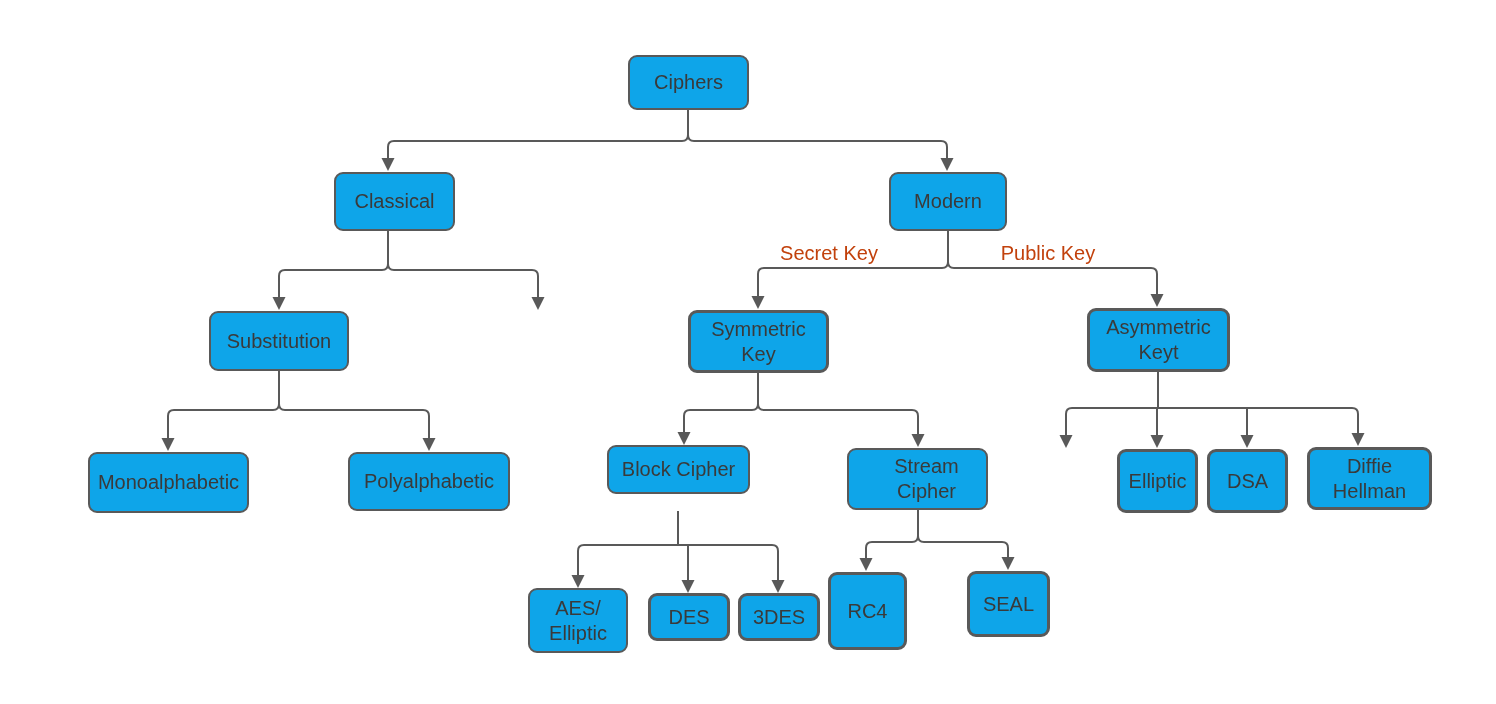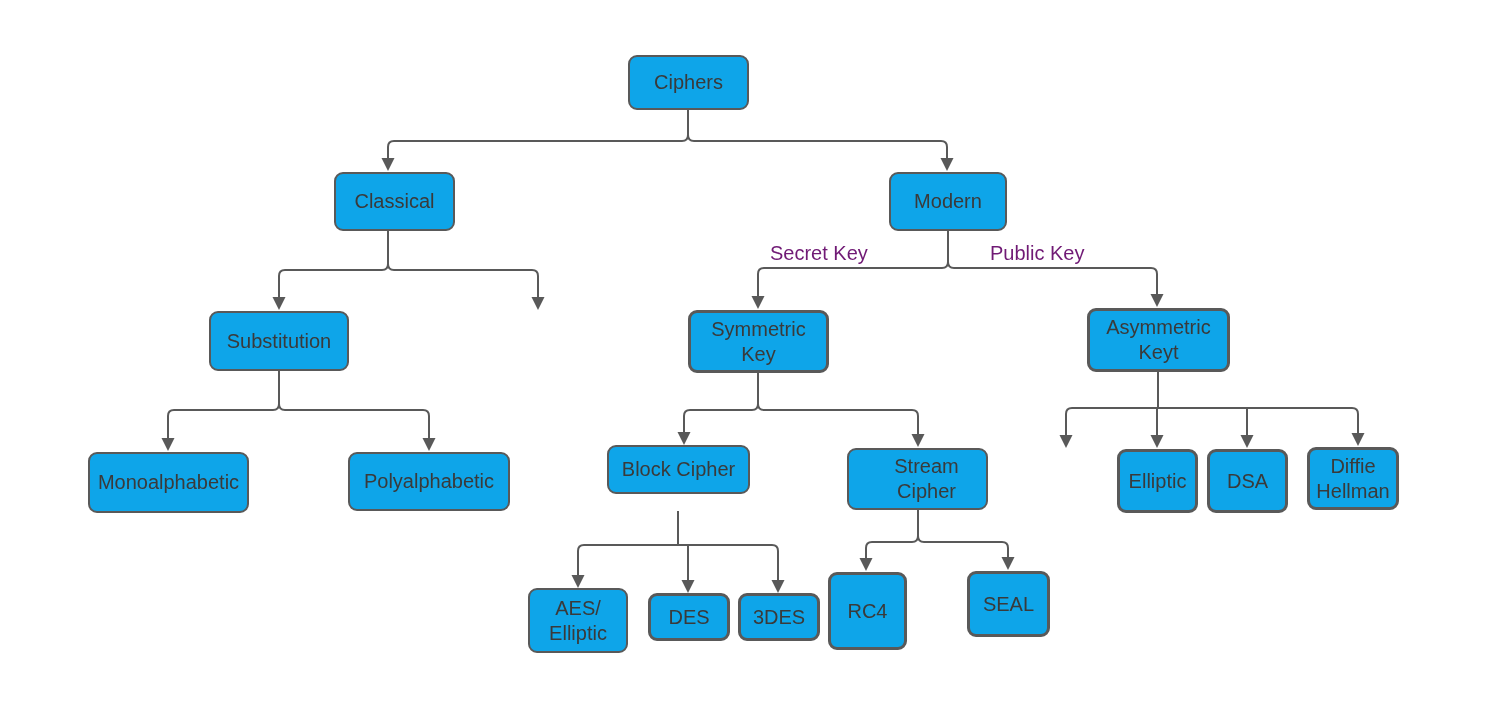--- a/index.html
+++ b/index.html
@@ -46,22 +46,22 @@
     line-height: 25px;
     color: #3a3a3a;
     white-space: pre-line;
   }
   .node.thick {
     border-width: 3px;
   }
   .edge-label {
     position: absolute;
     font-size: 20px;
-    color: #701a75;
-    text-align: left;
+    color: #c2410c;
+    text-align: center;
   }
 </style>
 </head>
 <body>
 
 <div class="canvas">
 
   <svg class="edges-svg" viewBox="0 0 1496 704" xmlns="http://www.w3.org/2000/svg">
 
     <path class="edge" d="M688,110 L688,135 Q688,141 682,141 L394,141 Q388,141 388,147 L388,158"></path>
@@ -147,16 +147,16 @@
 
   <div class="node thick" style="left:828px; top:572px; width:79px; height:78px;">RC4</div>
 
   <div class="node thick" style="left:967px; top:571px; width:83px; height:66px;">SEAL</div>
 
 
   <div class="node thick" style="left:1117px; top:449px; width:81px; height:64px;">Elliptic</div>
 
   <div class="node thick" style="left:1207px; top:449px; width:81px; height:64px;">DSA</div>
 
-  <div class="node thick" style="left:1307px; top:447px; width:92px; height:63px;">Diffie
+  <div class="node thick" style="left:1307px; top:447px; width:125px; height:63px;">Diffie
 Hellman</div>
 
 </div>
 
 </body></html>

